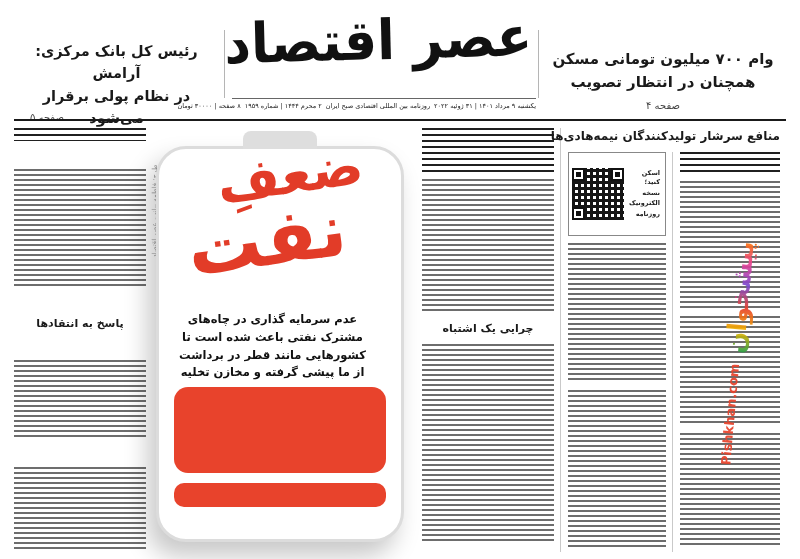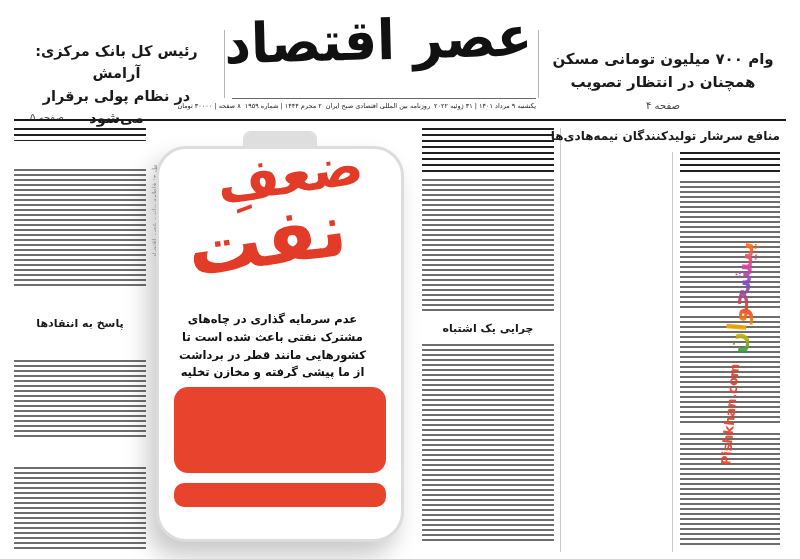--- a/index.html
+++ b/index.html
@@ -121,20 +121,36 @@
     <div class="ftb" style="height:44px;"></div>
     <div class="ft" style="height:134px;"></div>
     <div class="subhead">چرایی یک اشتباه</div>
     <div class="ft" style="height:198px;"></div>
   </div>
 
   <div class="abs col-divider" style="left:560px;top:128px;height:424px;"></div>
 
   <div class="abs right-title">منافع سرشار تولیدکنندگان نیمه‌هادی‌ها</div>
 
+  <div class="abs col" style="left:568px;top:152px;width:98px;height:400px;">
+    <div class="qr-box">
+      <div class="qr-caption">
+        <span>اسکن کنید؛</span>
+        <span>نسخه الکترونیک</span>
+        <span>روزنامه</span>
+      </div>
+      <div class="qr">
+        <div class="fp fp-tr"></div>
+        <div class="fp fp-tl"></div>
+        <div class="fp fp-bl"></div>
+      </div>
+    </div>
+    <div class="ft" style="height:140px;"></div>
+    <div class="ft" style="height:158px;"></div>
+  </div>
 
   <div class="abs col-divider" style="left:672px;top:152px;height:400px;"></div>
 
   <div class="abs col" style="left:680px;top:152px;width:100px;height:400px;">
     <div class="ftb" style="height:22px;"></div>
     <div class="ft" style="height:128px;"></div>
     <div class="ft" style="height:110px;"></div>
     <div class="ft" style="height:112px;"></div>
   </div>
 

